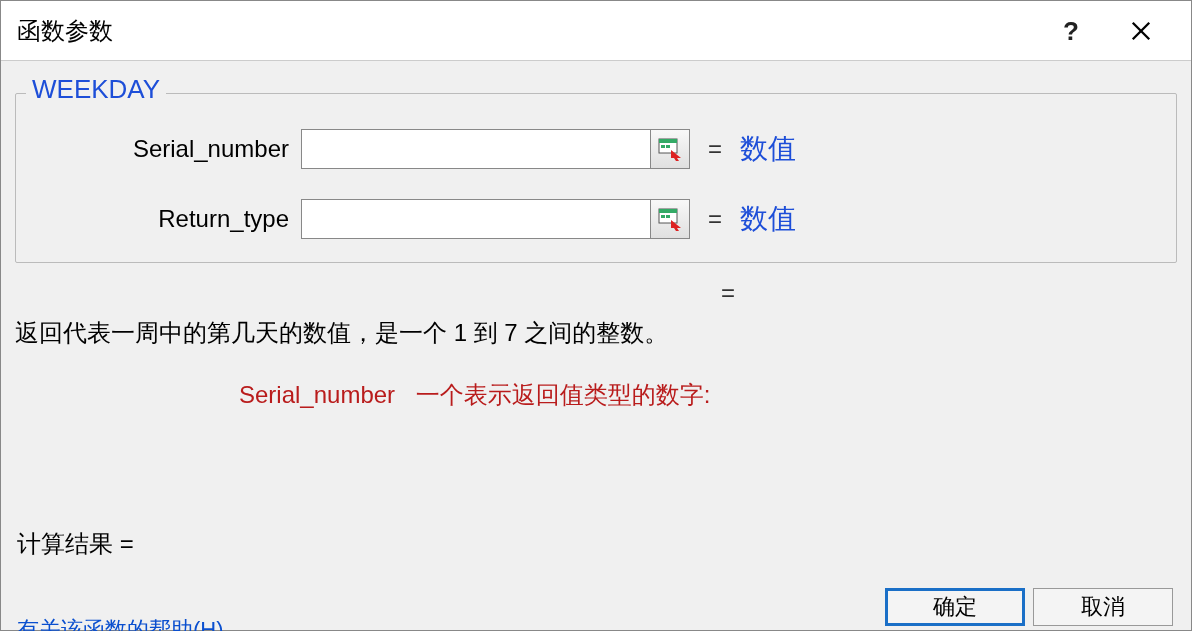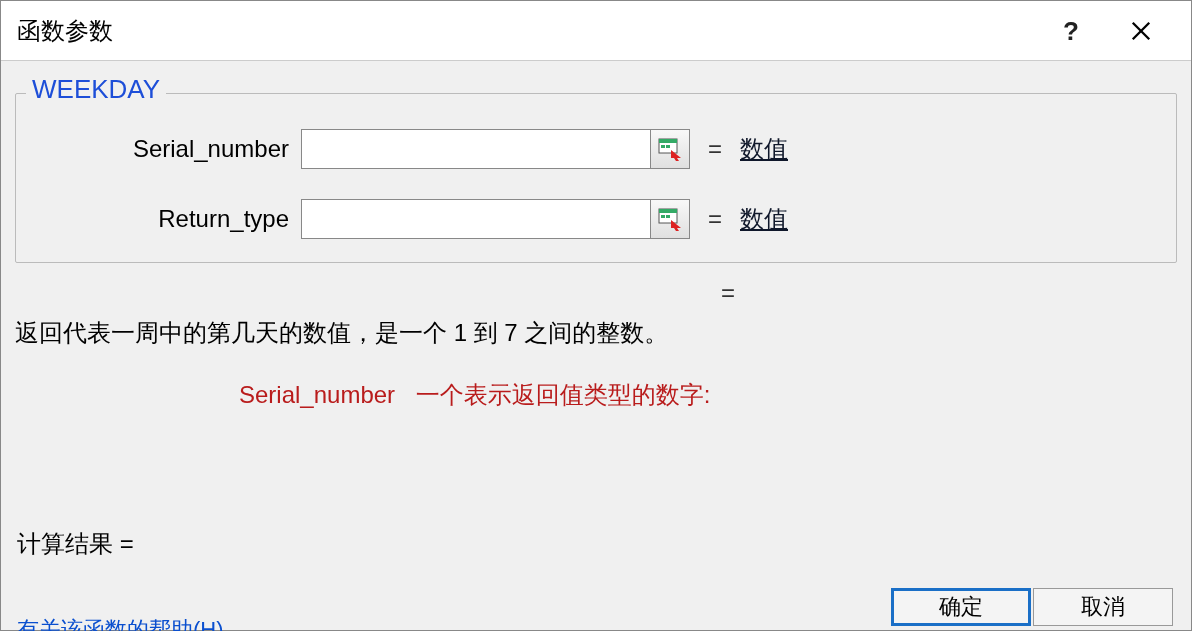--- a/index.html
+++ b/index.html
@@ -116,23 +116,22 @@
     cursor: pointer;
   }
   .ref-button svg { width: 26px; height: 26px; }
   .equals {
     width: 50px;
     text-align: center;
     font-size: 24px;
     color: #333;
   }
   .result-hint {
-    font-size: 24px;
-    color: #0f172a;
-    text-decoration: underline;
+    font-size: 28px;
+    color: #1d4ed8;
   }
   .mid-equals {
     position: absolute;
     left: 720px;
     top: 278px;
     font-size: 24px;
     color: #333;
   }
   .description {
     position: absolute;
@@ -165,21 +164,21 @@
     top: 614px;
     font-size: 22px;
     color: #0a4fcf;
     cursor: pointer;
   }
   .button-bar {
     position: absolute;
     right: 18px;
     bottom: 4px;
     display: flex;
-    gap: 2px;
+    gap: 8px;
   }
   .btn {
     min-width: 140px;
     height: 38px;
     font-size: 22px;
     display: flex;
     align-items: center;
     justify-content: center;
     background: #f4f4f4;
     border: 1px solid #999;

